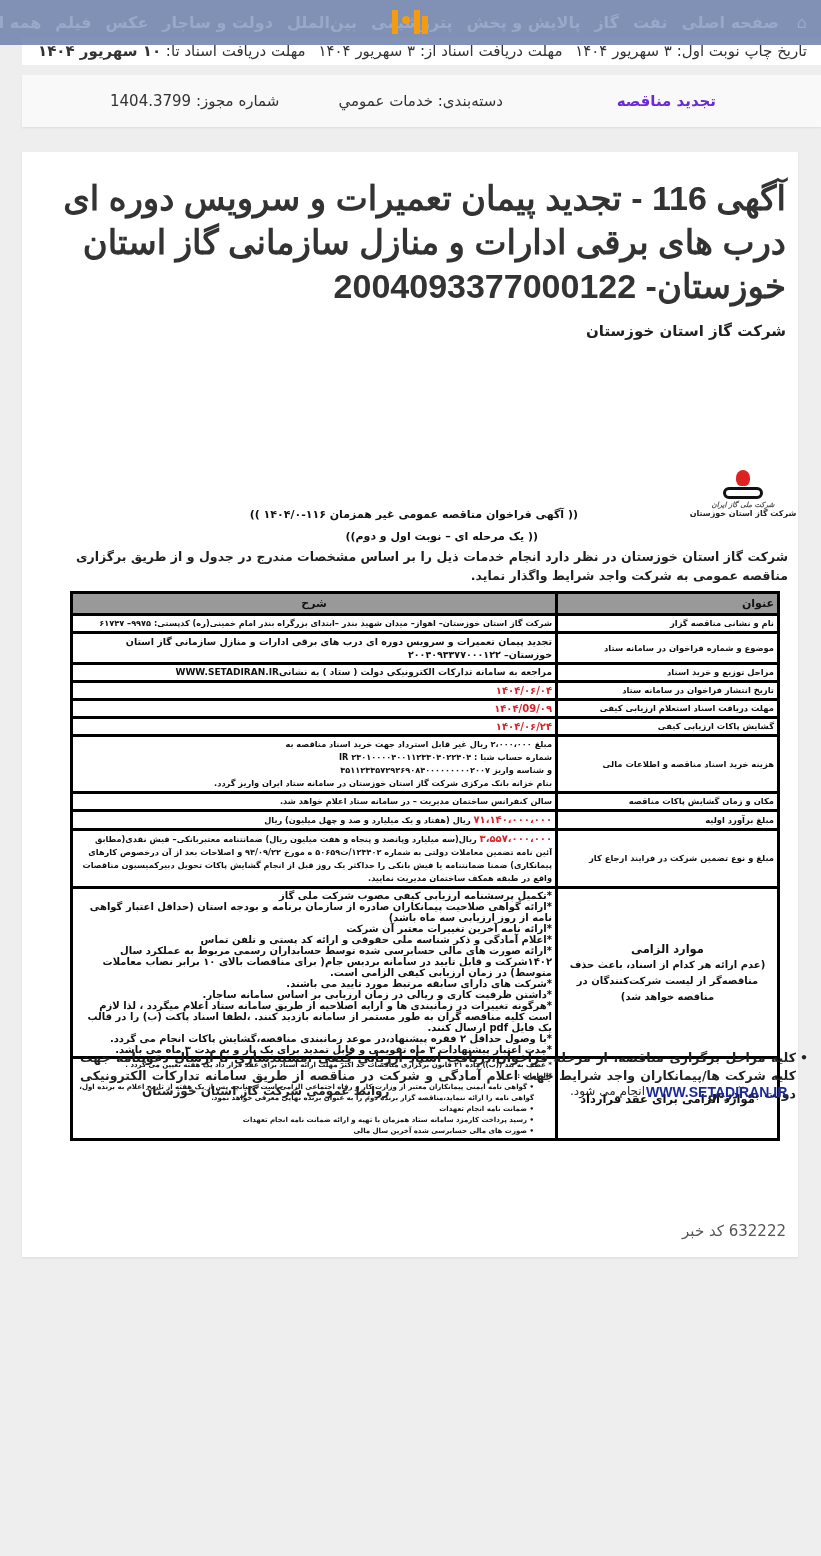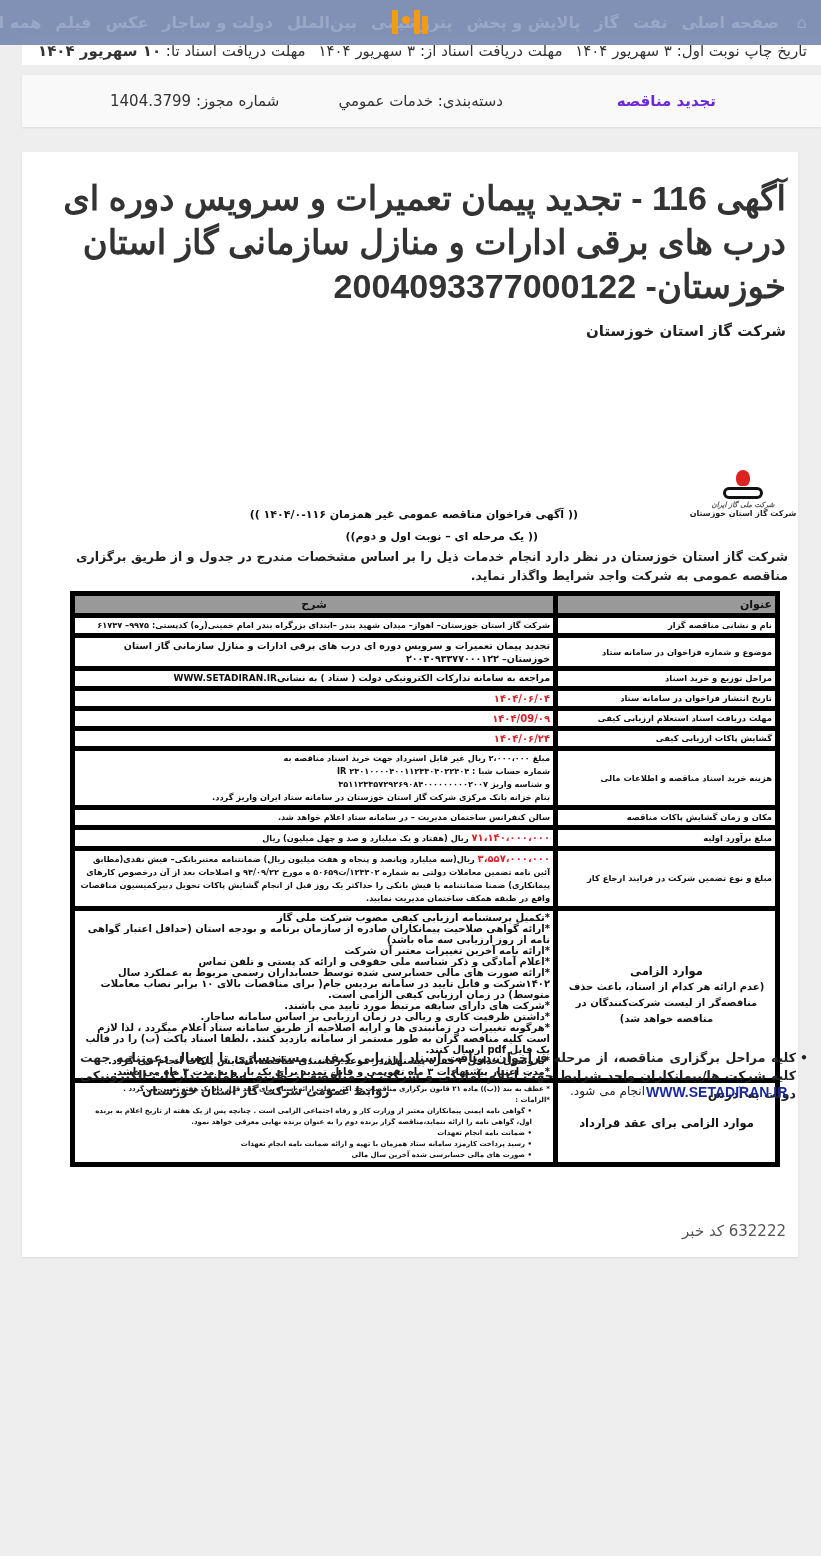--- a/index.html
+++ b/index.html
@@ -72,21 +72,21 @@
   .doc-logo .emblem { width: 40px; height: 12px; margin: 1px auto 2px; border: 3px solid #111; border-radius: 8px; }
   .doc-logo .small { font-size: 7px; color:#555; font-style: italic; }
   .doc-h1 { position:absolute; top: 38px; right: 210px; font-size: 11px; font-weight: bold; color:#111; }
   .doc-h2 { position:absolute; top: 60px; right: 250px; font-size: 11px; font-weight: bold; color:#111; }
   .doc-intro { position:absolute; top: 77px; right: 0; width: 712px; font-size: 12.5px; line-height: 19px; font-weight: bold; color:#222; text-align: justify; }
   table.tbl {
     position: absolute; top: 273px; left: 70px; width: 710px;
     border-collapse: collapse; font-size: 8.2px; font-weight: bold; color: #111;
     direction: rtl; table-layout: fixed;
   }
-  .tbl td, .tbl th { border: 5px solid #000000; padding: 1px 3px; vertical-align: middle; line-height: 13px; text-align: right; }
+  .tbl td, .tbl th { border: 3px solid #000000; padding: 1px 3px; vertical-align: middle; line-height: 13px; text-align: right; }
   .tbl th { background: #999; font-size: 11px; height: 22px; text-align: center; }
   .tbl th.c1 { text-align: right; }
   .tbl td.lbl { width: 222px; font-size: 8.4px; }
   .tbl td.big-lbl { text-align: center; font-size: 10px; line-height: 16px; }
   .tbl td.big-lbl .t { font-size: 11.5px; }
   .tbl .red { color: #d9232a; font-size: 10px; }
   .tbl ul { list-style: none; }
   .tbl ul.dots li::before { content: "• "; }
   .footer-note { position: absolute; top: 1049px; left: 80px; width: 716px; font-size: 12.5px; line-height: 18px; font-weight: bold; color: #222; text-align: justify; }
   .footer-note::before { content: "•"; position: absolute; right: -12px; }

